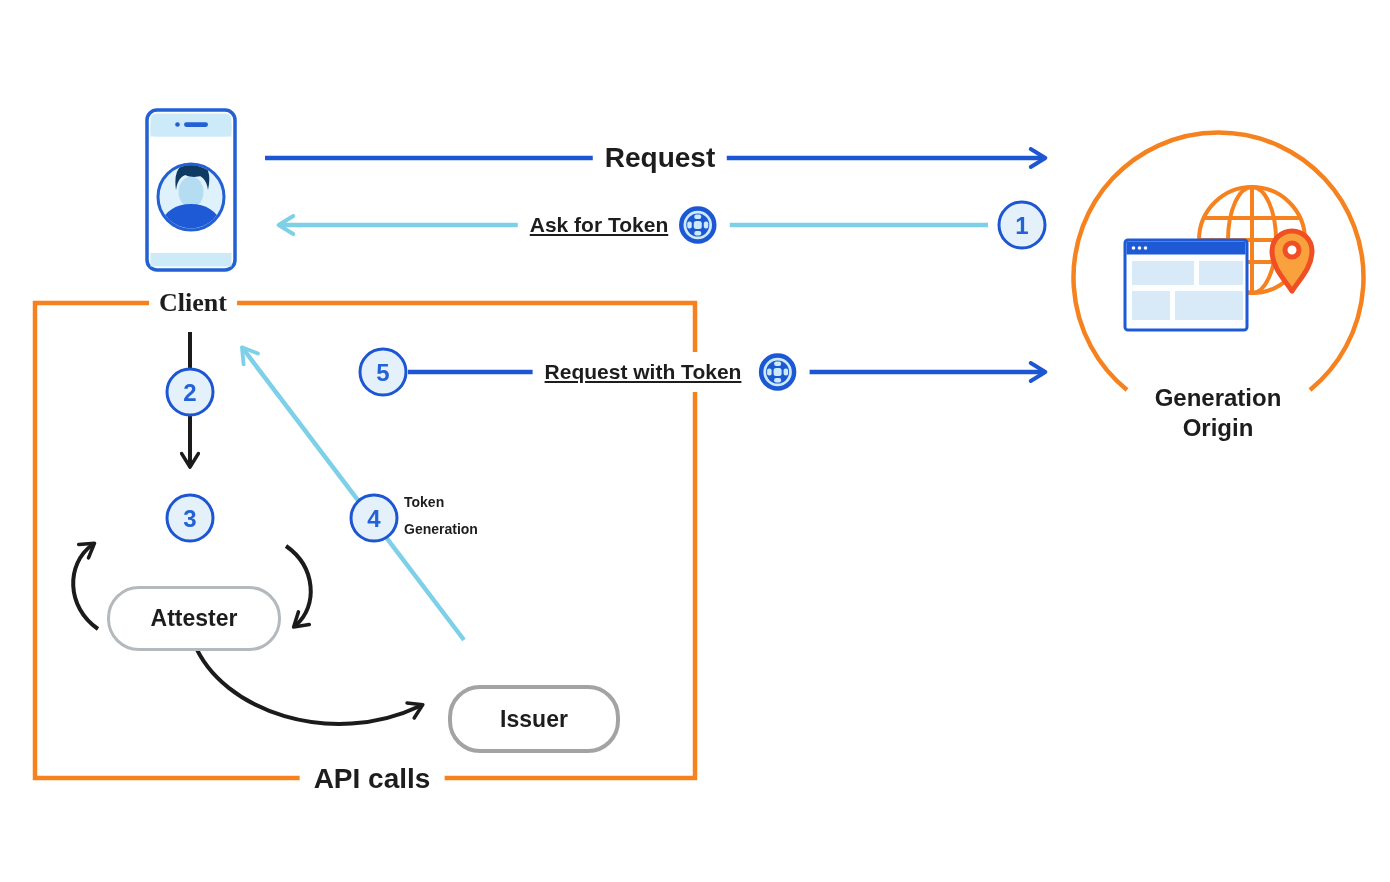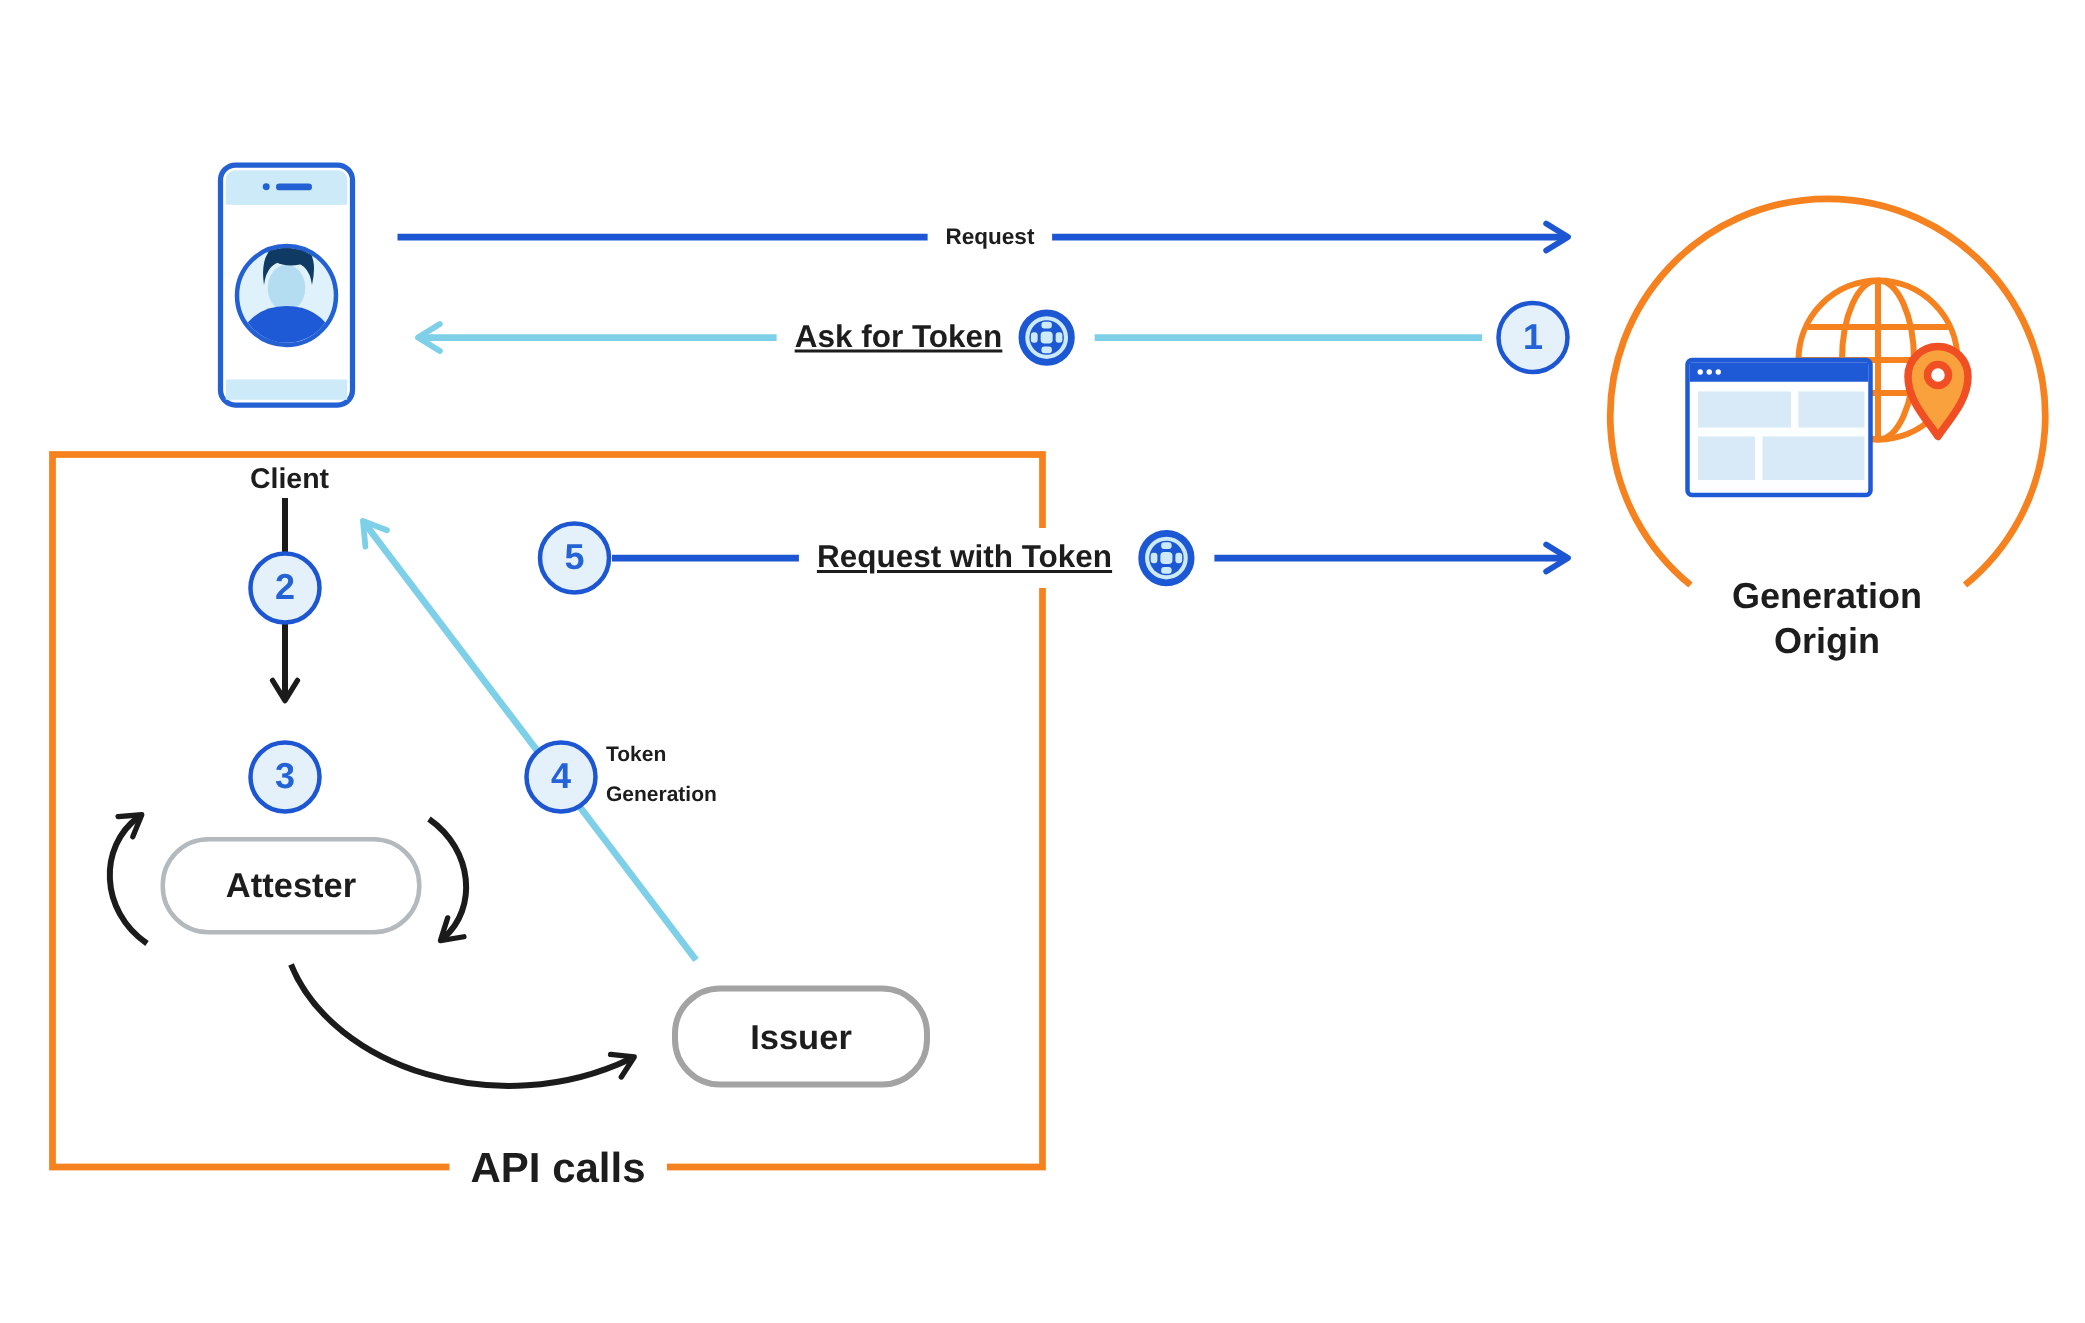--- a/index.html
+++ b/index.html
@@ -16,27 +16,27 @@
   .row{display:flex;align-items:center;gap:10px;text-decoration:underline;}
   .badge{
     position:absolute;z-index:3;transform:translate(-50%,-50%);
     width:43px;height:43px;border-radius:50%;
     background:#e4f1fb;border:3.5px solid #1d56d2;color:#2463d6;
     display:flex;align-items:center;justify-content:center;
     font-size:24px;font-weight:bold;
   }
   .pill{
     position:absolute;z-index:2;display:flex;align-items:center;justify-content:center;
-    background:#ffffff;border-radius:32px;font-weight:bold;font-size:23px;
+    background:#ffffff;border-radius:32px;font-weight:bold;font-size:23px;margin-top:28px;
   }
   .pill.attester{left:107px;top:558px;width:168px;height:59px;border:3.5px solid #b3b9bd;}
   .pill.issuer{left:448px;top:657px;width:164px;height:60px;border:4px solid #a3a3a3;}
   .pre{white-space:pre-line;}
-  .client{left:193px;top:320px;font-size:19px;padding:0 10px;}
-  .request{left:660px;top:158px;font-size:15px;padding:0 12px;}
+  .client{left:193px;top:303px;font-size:26px;padding:0 10px;font-family:Liberation Serif, serif;}
+  .request{left:660px;top:158px;font-size:28px;padding:0 12px;}
   .ask{left:624px;top:225px;font-size:21px;padding:0 12px;}
   .rwt{left:671px;top:372px;font-size:21px;padding:0 12px;gap:16px;}
   .tokgen{left:404px;top:516px;transform:translate(0,-50%);font-size:14px;line-height:27px;text-align:left;}
   .api{left:372px;top:779px;font-size:28px;padding:0 14px;}
   .cforigin{left:1218px;top:413px;font-size:24px;line-height:30px;text-align:center;padding:0 8px;}
 </style>
 </head>
 <body>
 
 <div class="canvas">

